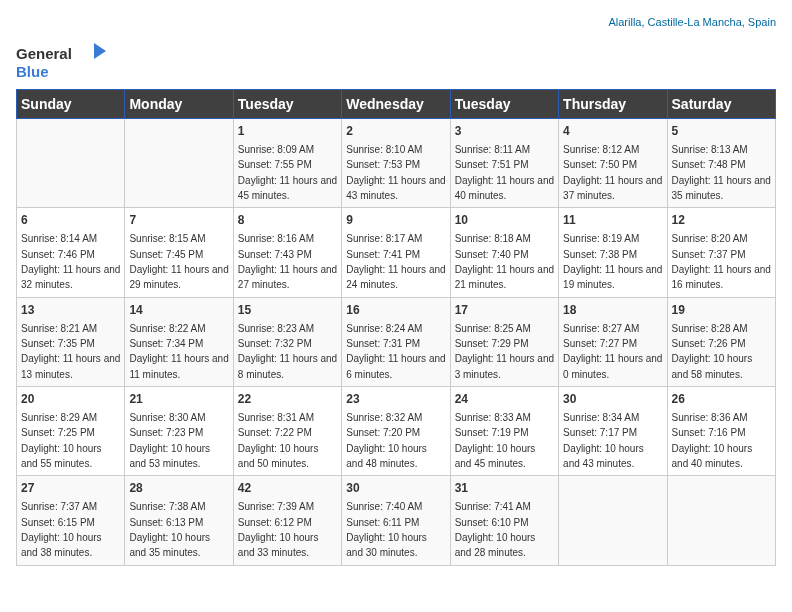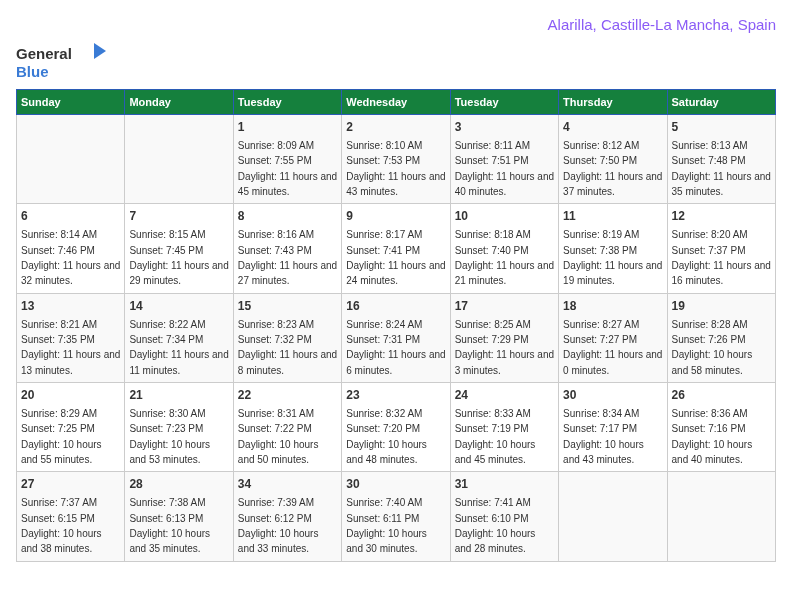--- a/index.html
+++ b/index.html
@@ -24,34 +24,34 @@
     }
     .title-area {
       text-align: right;
     }
     .main-title {
       font-size: 32px;
       font-weight: bold;
       color: #333;
     }
     .subtitle {
-      font-size: 15px;
-      color: #8b5cf6;
+      font-size: 11px;
+      color: #0369a1;
     }
     table {
       width: 100%;
       border-collapse: collapse;
       font-size: 11px;
     }
     thead tr th {
-      background-color: #15803d;
+      background-color: #404040;
       color: #fff;
       padding: 6px 4px;
       text-align: left;
-      font-size: 11px;
+      font-size: 14px;
       font-weight: bold;
       border: 1px solid #2a5bb5;
     }
     tbody tr td {
       vertical-align: top;
       padding: 4px;
       border: 1px solid #ccc;
       width: calc(100% / 7);
       min-height: 80px;
       color: #333;
@@ -223,21 +223,21 @@
       <tr>
         <td>
         <span class="day-number">27</span>
         <span class="day-info">Sunrise: 7:37 AM<br>Sunset: 6:15 PM<br>Daylight: 10 hours and 38 minutes.</span>
       </td>
         <td>
         <span class="day-number">28</span>
         <span class="day-info">Sunrise: 7:38 AM<br>Sunset: 6:13 PM<br>Daylight: 10 hours and 35 minutes.</span>
       </td>
         <td>
-        <span class="day-number">34</span>
+        <span class="day-number">42</span>
         <span class="day-info">Sunrise: 7:39 AM<br>Sunset: 6:12 PM<br>Daylight: 10 hours and 33 minutes.</span>
       </td>
         <td>
         <span class="day-number">30</span>
         <span class="day-info">Sunrise: 7:40 AM<br>Sunset: 6:11 PM<br>Daylight: 10 hours and 30 minutes.</span>
       </td>
         <td>
         <span class="day-number">31</span>
         <span class="day-info">Sunrise: 7:41 AM<br>Sunset: 6:10 PM<br>Daylight: 10 hours and 28 minutes.</span>
       </td>

